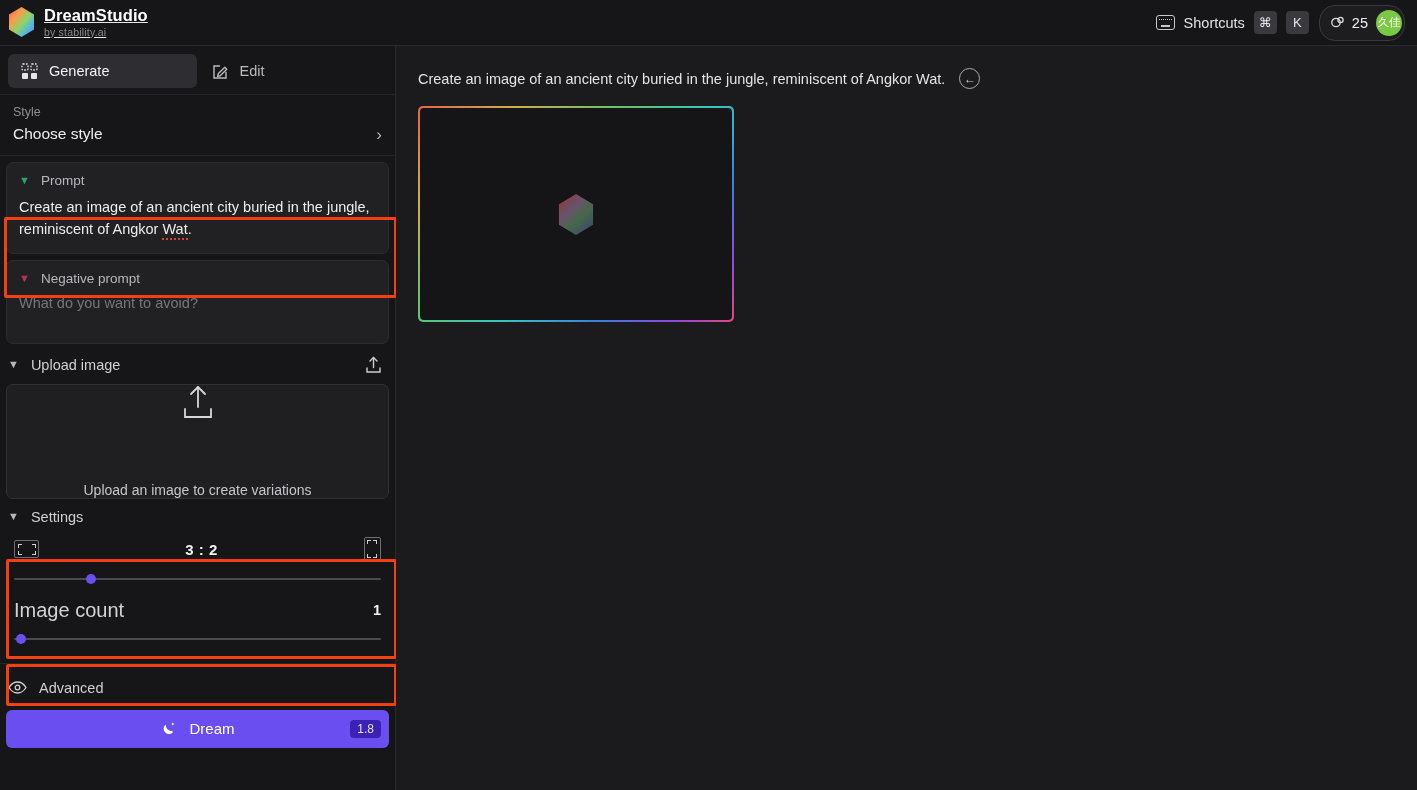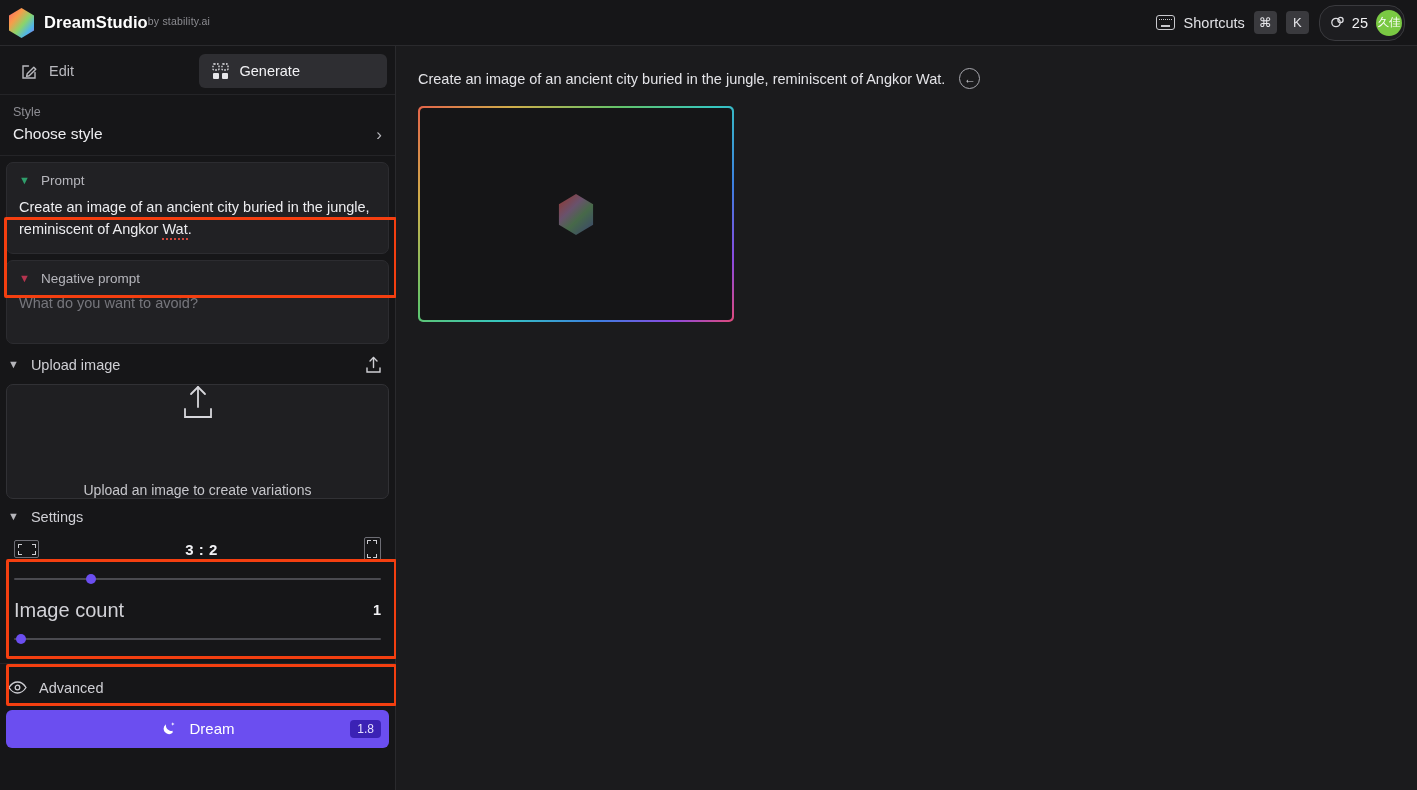--- a/index.html
+++ b/index.html
@@ -15,21 +15,21 @@
   
   .topbar {
     height: 46px; min-height: 46px;
     background: #161618;
     border-bottom: 1px solid #2a2a2d;
     display: flex; align-items: center; justify-content: space-between;
     padding: 0 12px 0 8px;
   }
   .brand { display: flex; align-items: center; gap: 9px; }
   .hexlogo { width: 27px; height: 30px; flex: 0 0 auto; }
-  .brand-text { display: flex; line-height: 1.05; }
+  .brand-text { display: flex; flex-direction: column; line-height: 1.05; text-decoration: underline; }
   .brand-name { font-size: 16.5px; font-weight: bold; color: #ffffff; letter-spacing: .1px; }
   .brand-sub { font-size: 10.5px; color: #8b8b90; margin-top: 2px; letter-spacing: .2px; }
 
   .topright { display: flex; align-items: center; gap: 10px; }
   .shortcuts { display: flex; align-items: center; gap: 9px; }
   .kbd-icon { width: 19px; height: 15px; border: 1.4px solid #c9c9cd; border-radius: 3px; position: relative; }
   .kbd-icon::before {
     content: ""; position: absolute; left: 2px; top: 3px; right: 2px; height: 3px;
     border-top: 1.4px dotted #c9c9cd;
   }
@@ -232,35 +232,35 @@
         <span class="avatar">久佳</span>
       </div>
     </div>
   </div>
 
   <div class="body">
 
     <div class="sidebar">
 
       <div class="tabs">
-        <div class="tab">
-          <svg width="17" height="17" viewBox="0 0 17 17">
-            <path d="M14 9.5V15H2V3h5.5" fill="none" stroke="#b9b9be" stroke-width="1.4" stroke-linecap="round"></path>
-            <path d="M6.2 10.8l6.6-6.6 2 2-6.6 6.6-2.6.6z" fill="none" stroke="#b9b9be" stroke-width="1.4" stroke-linejoin="round"></path>
-          </svg>
-          <span>Edit</span>
-        </div>
         <div class="tab active">
           <svg width="17" height="17" viewBox="0 0 17 17">
             <rect x="1" y="1" width="6" height="6" rx="1" fill="none" stroke="#e6e6ea" stroke-width="1.3" stroke-dasharray="1.6 1.4"></rect>
             <rect x="10" y="1" width="6" height="6" rx="1" fill="none" stroke="#e6e6ea" stroke-width="1.3" stroke-dasharray="1.6 1.4"></rect>
             <rect x="1" y="10" width="6" height="6" rx="1" fill="#e6e6ea"></rect>
             <rect x="10" y="10" width="6" height="6" rx="1" fill="#e6e6ea"></rect>
           </svg>
           <span>Generate</span>
+        </div>
+        <div class="tab">
+          <svg width="17" height="17" viewBox="0 0 17 17">
+            <path d="M14 9.5V15H2V3h5.5" fill="none" stroke="#b9b9be" stroke-width="1.4" stroke-linecap="round"></path>
+            <path d="M6.2 10.8l6.6-6.6 2 2-6.6 6.6-2.6.6z" fill="none" stroke="#b9b9be" stroke-width="1.4" stroke-linejoin="round"></path>
+          </svg>
+          <span>Edit</span>
         </div>
       </div>
 
       <div class="section-style">
         <div class="style-label">Style</div>
         <div class="style-row">
           <span class="style-value">Choose style</span>
           <span class="chev-right">›</span>
         </div>
       </div>

